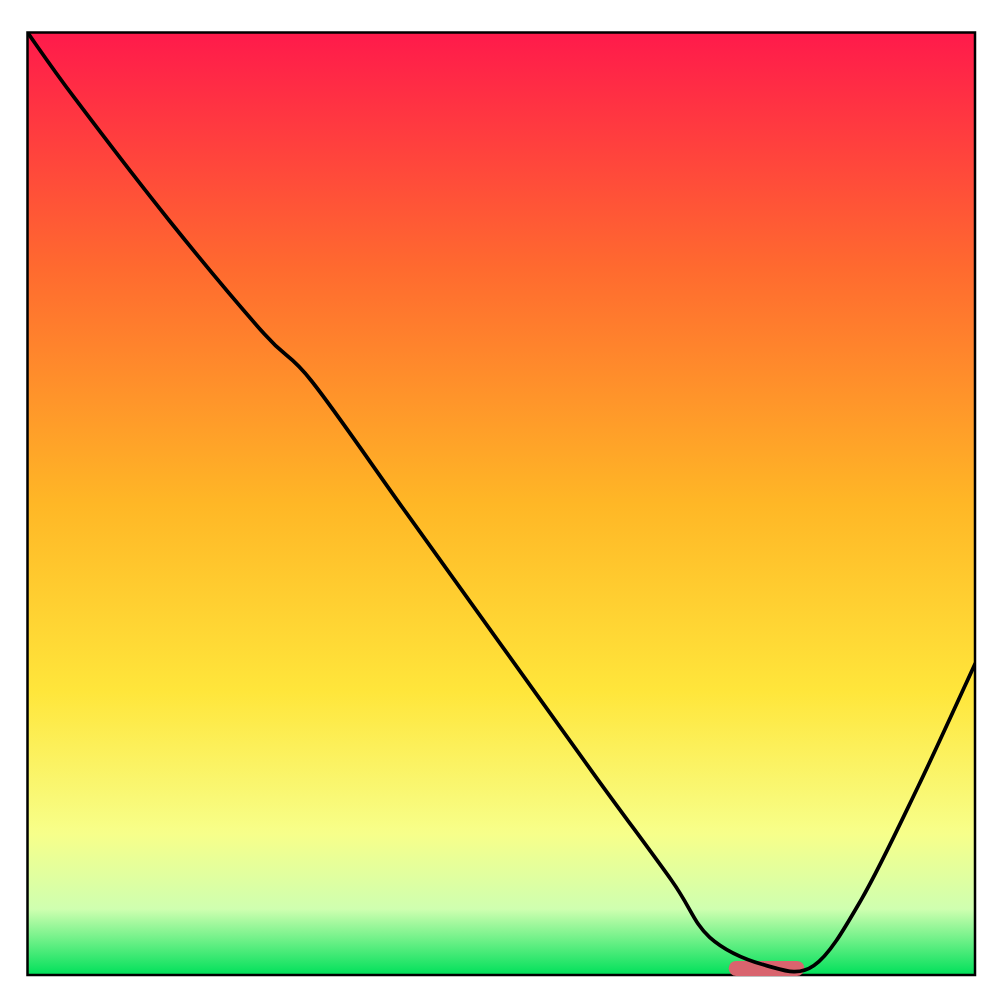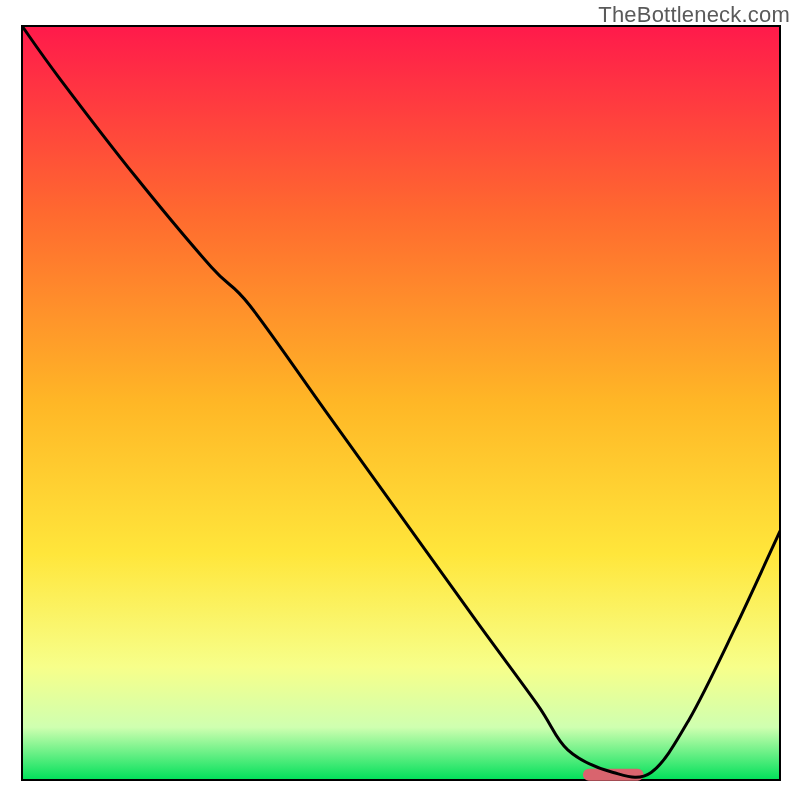--- a/index.html
+++ b/index.html
@@ -28,21 +28,20 @@
   svg.plot {
     position: absolute;
     left: 0;
     top: 0;
   }
 </style>
 </head>
 <body>
 
 <div class="stage">
-  <div class="watermark">TheBottleneck.com</div>
 
   <svg class="plot" width="800" height="800" viewBox="0 0 800 800">
     <defs>
       <linearGradient id="bg-grad" x1="0" y1="0" x2="0" y2="1">
           <stop offset="0%" stop-color="#ff1a4b"></stop>
           <stop offset="25%" stop-color="#ff6a2f"></stop>
           <stop offset="50%" stop-color="#ffb726"></stop>
           <stop offset="70%" stop-color="#ffe63b"></stop>
           <stop offset="85%" stop-color="#f7ff8a"></stop>
           <stop offset="93%" stop-color="#cfffb0"></stop>

